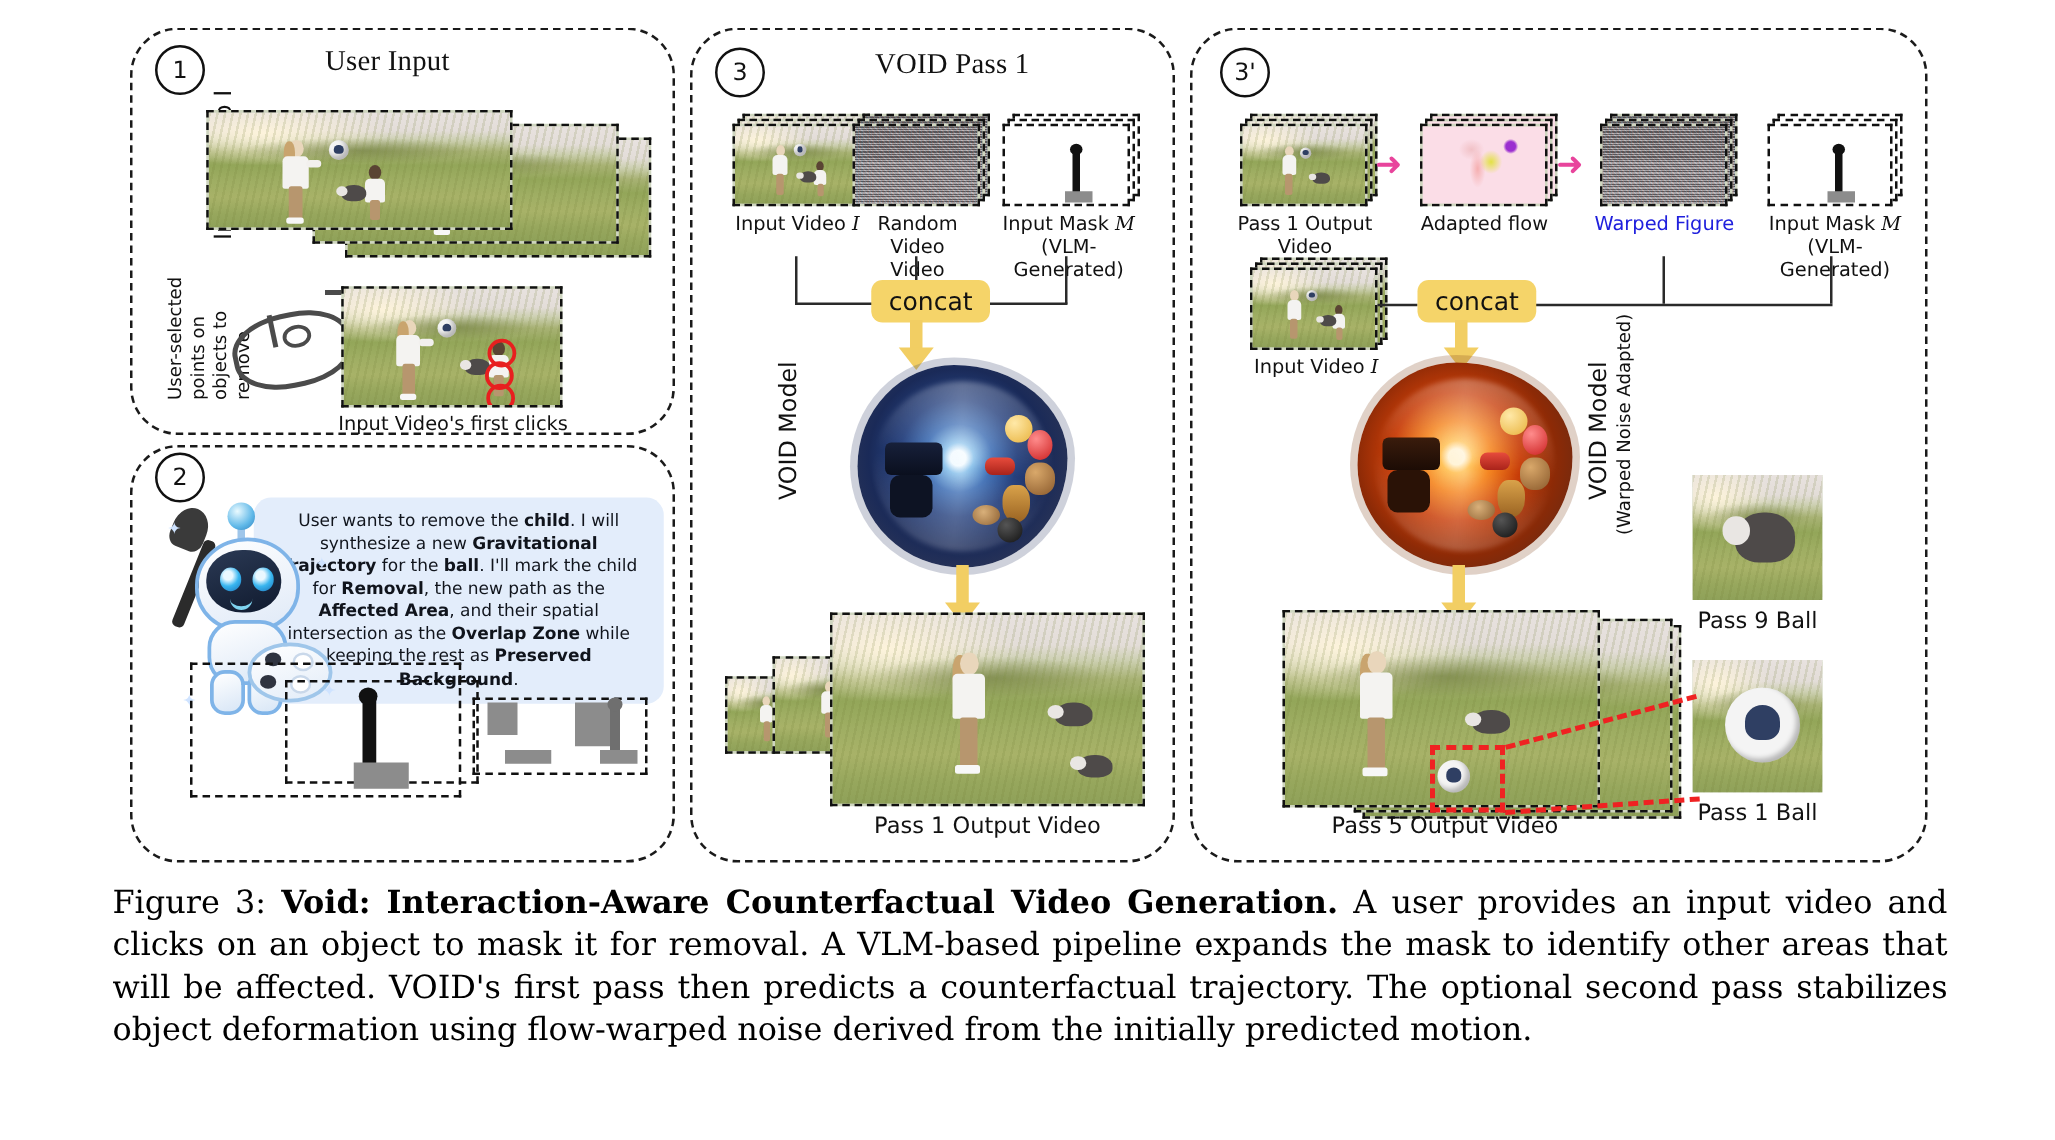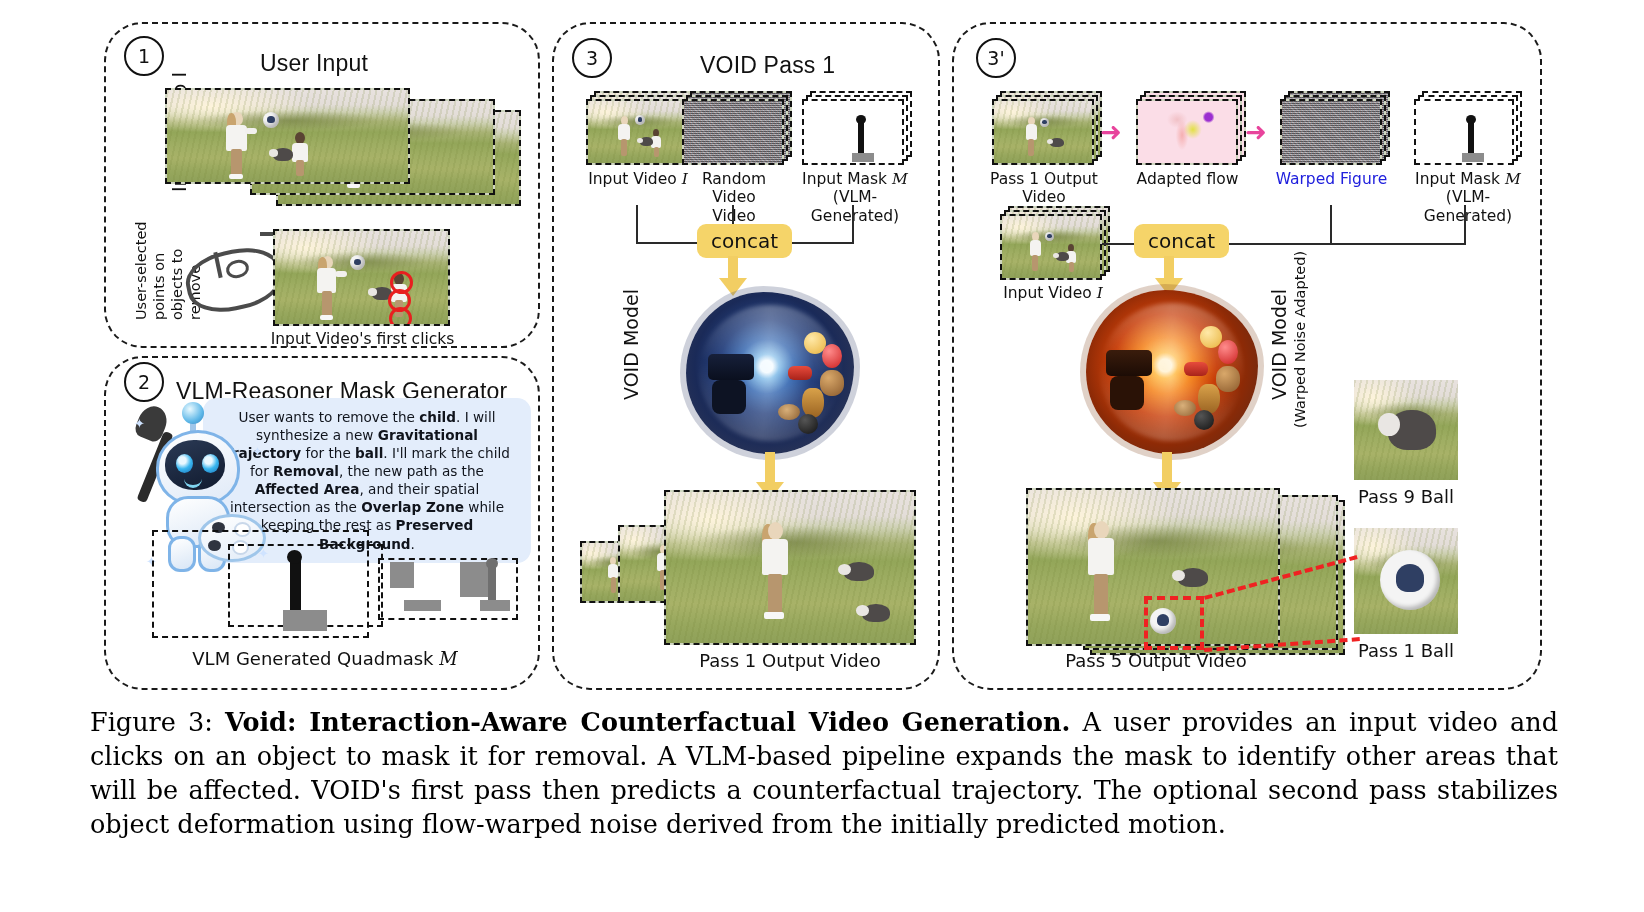--- a/index.html
+++ b/index.html
@@ -7,21 +7,21 @@
 
   .stage{position:relative;width:1644px;height:912px;}
 
   
   .panel{position:absolute;border:2.5px dashed #1a1a1a;border-radius:38px;background:#fff;}
 
   .step-badge{position:absolute;width:36px;height:36px;border-radius:50%;border:2px solid #111;
               display:flex;align-items:center;justify-content:center;font-size:19px;
               font-family:"DejaVu Sans",sans-serif;background:#fff;z-index:5;}
   .panel-title{position:absolute;font-size:23px;letter-spacing:.2px;color:#111;white-space:nowrap;
-               font-family:Liberation Sans, sans-serif;margin-top:14px;}
+               font-family:Liberation Serif, serif;}
 
   
   .frame{position:absolute;border:2.5px dashed #111;box-sizing:border-box;overflow:hidden;background:#cfd6c0;}
   .frame.ghost{background:#fff;}
   .frame .ph{position:absolute;inset:0;}
 
   
   .meadow{
     background:
       radial-gradient(ellipse 60% 40% at 18% 18%, rgba(255,245,220,.95), rgba(255,245,220,0) 70%),
@@ -233,21 +233,20 @@
     <div class="p-legs" style="left:120px;top:69px;width:8px;height:17px;"></div>
     <div class="dog" style="left:97px;top:56px;width:20px;height:13px;"></div>
     <div class="clickpt" style="left:115px;top:40px;width:17px;height:17px;"></div>
     <div class="clickpt" style="left:113px;top:58px;width:17px;height:17px;"></div>
     <div class="clickpt" style="left:114px;top:76px;width:17px;height:17px;"></div>
   </div>
   <div class="caption-lbl" style="left:260px;top:330px;width:205px;">Input Video's first clicks</div>
 
   <div class="panel" style="left:104px;top:356px;width:432px;height:330px;"></div>
   <div class="step-badge" style="left:124px;top:362px;">2</div>
-  <div class="panel-title" style="left:176px;top:364px;">VLM-Reasoner Mask Generator</div>
 
   <div class="bubble" style="left:203px;top:398px;width:300px;">
     <span>User wants to remove the </span><b>child</b><span>. I will synthesize a new </span><b>Gravitational Trajectory</b><span> for the </span><b>ball</b><span>. I'll mark the child for </span><b>Removal</b><span>, the new path as the </span><b>Affected Area</b><span>, and their spatial intersection as the </span><b>Overlap Zone</b><span> while keeping the rest as </span><b>Preserved Background</b><span>.</span>
   </div>
 
   <div class="robot" style="left:140px;top:404px;width:135px;height:175px;">
     <div class="brush-t" style="left:-2px;top:2px;"></div>
     <div class="brush-h" style="left:10px;top:26px;"></div>
     <div class="antenna"></div>
       <div class="bulb"></div>
@@ -276,24 +275,20 @@
   <div class="qsil" style="left:290px;top:554px;width:11px;height:62px;border-radius:4px 4px 0 0;"></div>
   <div class="qsil" style="left:287px;top:550px;width:15px;height:14px;border-radius:50%;"></div>
   <div class="qblk" style="left:283px;top:610px;width:44px;height:21px;"></div>
   <div class="qblk" style="left:390px;top:562px;width:24px;height:26px;"></div>
   <div class="qblk" style="left:404px;top:600px;width:37px;height:11px;"></div>
   <div class="qblk" style="left:460px;top:562px;width:28px;height:35px;"></div>
   <div class="qsil grey" style="left:488px;top:562px;width:8px;height:48px;border-radius:3px 3px 0 0;"></div>
   <div class="qsil grey" style="left:486px;top:558px;width:12px;height:11px;border-radius:50%;"></div>
   <div class="qblk" style="left:480px;top:600px;width:30px;height:11px;"></div>
 
-  <div class="caption-lbl" style="left:180px;top:648px;width:290px;font-size:18px;">
-    <span>VLM Generated Quadmask</span>
-    <span class="ital">M</span>
-  </div>
 
   <div class="panel" style="left:552px;top:22px;width:384px;height:664px;"></div>
   <div class="step-badge" style="left:572px;top:38px;">3</div>
   <div class="panel-title" style="left:700px;top:38px;">VOID Pass 1</div>
 
   <div class="frame" style="left:594px;top:91px;width:102px;height:66px;">
       <div class="ph meadow"></div>
     </div>
   <div class="frame" style="left:590px;top:95px;width:102px;height:66px;">
       <div class="ph meadow"></div>

